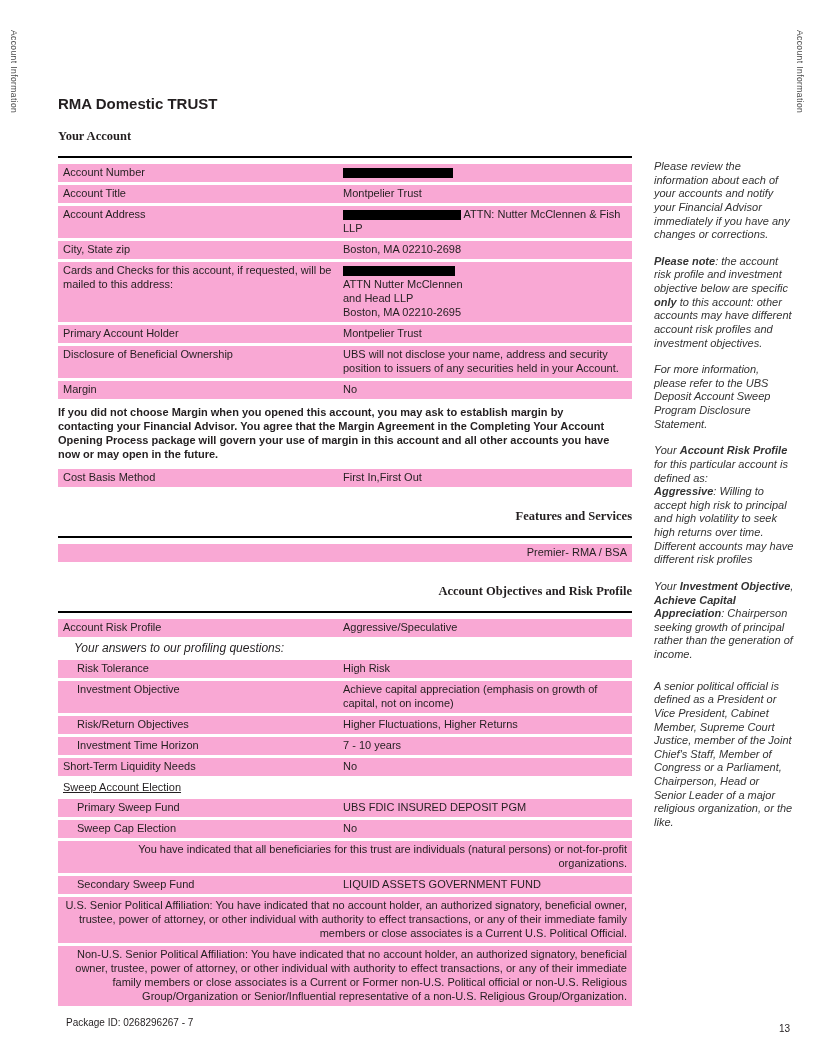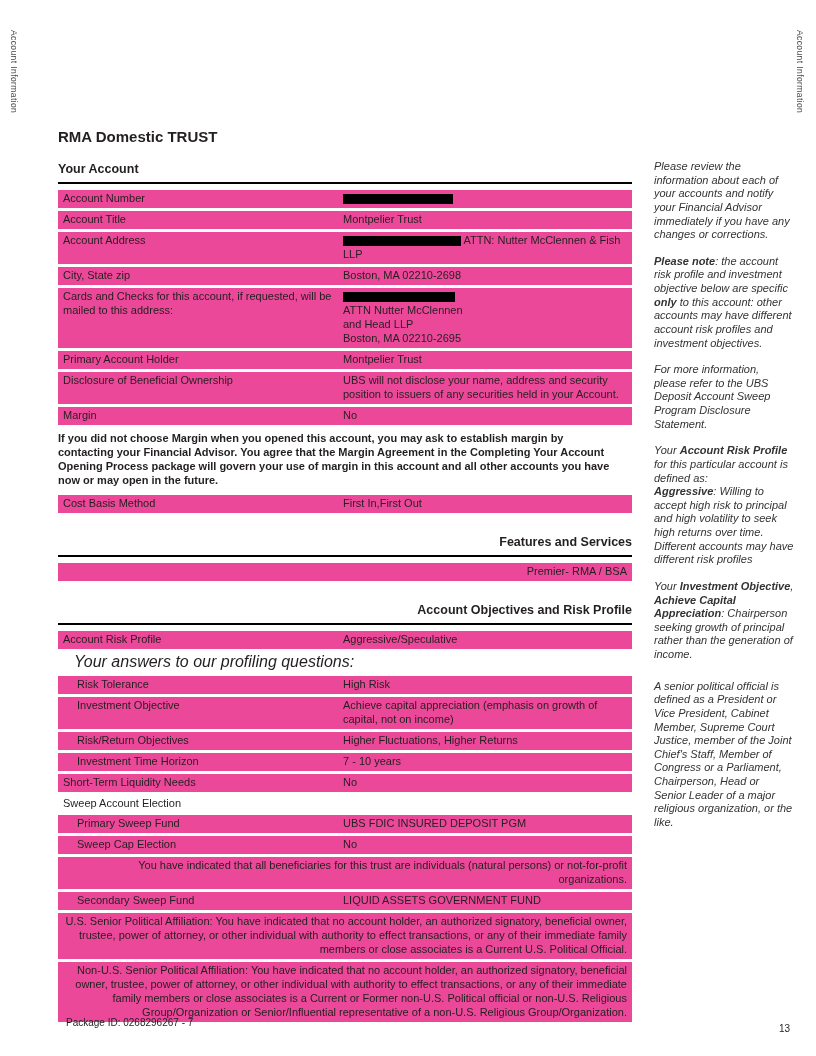--- a/index.html
+++ b/index.html
@@ -8,51 +8,51 @@
     width:816px; height:1056px; position:relative; overflow:hidden;
     font-family:"Liberation Sans", sans-serif; color:#231f20;
   }
   .side-label {
     position:absolute; top:30px; font-size:8.5px; color:#4a4a4a;
     writing-mode:vertical-rl; letter-spacing:0.4px;
   }
   .side-label.left  { left:9px; }
   .side-label.right { right:11px; }
 
-  .main { position:absolute; left:58px; top:128px; width:574px; }
+  .main { position:absolute; left:58px; top:95px; width:574px; }
 
   .doc-title { font-size:15px; font-weight:bold; margin-bottom:17px; }
 
   h2.section {
     font-size:12.5px; font-weight:bold;
-    border-bottom:2px solid #000; padding-bottom:6px; margin-bottom:6px;
+    border-bottom:2px solid #000; padding-bottom:12px; margin-bottom:6px;font-family:Liberation Serif, serif;
   }
   .section-gap { margin-top:22px;text-align:right; }
 
   .row {
-    display:flex; background:#ec4899; margin-bottom:3px;
+    display:flex; background:#f9a8d4; margin-bottom:3px;
     padding:2px 5px; font-size:11px; line-height:1.27;
   }
-  .row.white { background:transparent; }
+  .row.white { background:transparent;text-decoration:underline; }
   .row .label { flex:0 0 280px; padding-right:10px; }
   .row .label.indent { padding-left:14px; }
   .row .value { flex:1; }
   .row.fullwidth .label { flex:1; padding-right:0;text-align:right; }
 
   .redact { display:inline-block; background:#000; height:10px; vertical-align:middle; }
   .rw-acct { width:110px; }
   .rw-addr { width:118px; }
   .rw-cards { width:112px; }
 
   .notice {
     font-size:11px; font-weight:bold; line-height:1.3;
     margin:6px 12px 7px 0;
   }
   .profiling-note {
-    font-style:italic; font-size:16px; padding:1px 5px 2px 16px; margin-bottom:3px;
+    font-style:italic; font-size:12px; padding:1px 5px 2px 16px; margin-bottom:3px;
   }
 
   .sidebar {
     position:absolute; left:654px; top:160px; width:140px;
     font-size:11px; font-style:italic; line-height:1.24; color:#333333;
   }
   .sidebar p { margin-bottom:13px; }
   .sidebar .bi { font-weight:bold; }
   .sidebar .gap-top { margin-top:18px; }
 

